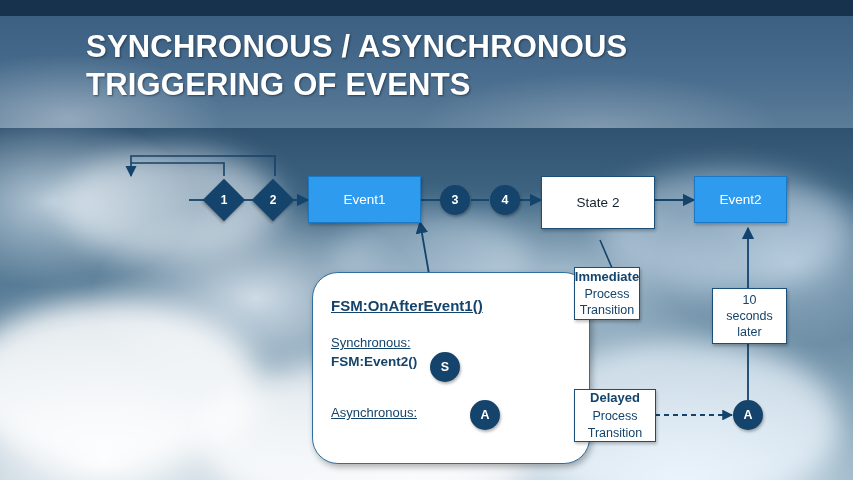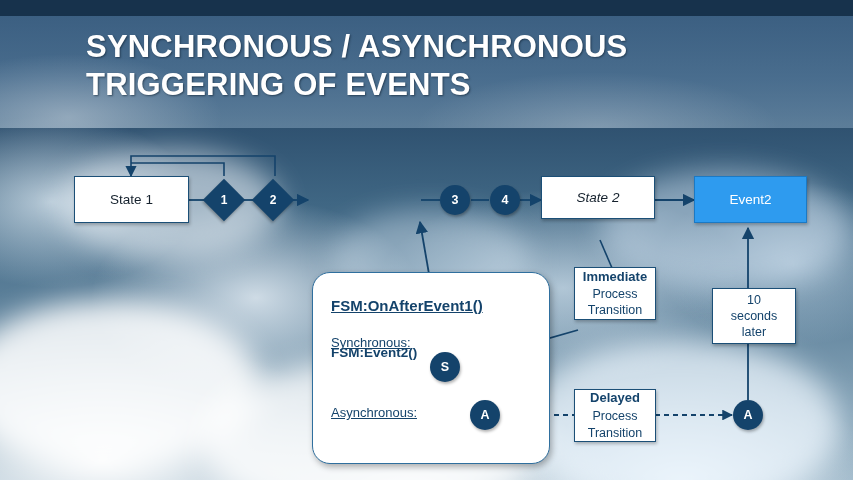--- a/index.html
+++ b/index.html
@@ -142,22 +142,23 @@
 
   
   .callout {
     position: absolute;
     left: 312px;
     top: 272px;
     width: 236px;
     height: 190px;
     background: #ffffff;
     border: 1px solid #2f6f9e;
-    border-radius: 18px;
+    border-radius: 26px;
     box-shadow: 2px 3px 6px rgba(0,0,0,0.3);
+    padding-left: 40px;
   }
   .callout .c-title {
     position: absolute;
     left: 18px;
     top: 24px;
     font-size: 15px;
     font-weight: bold;
     color: #14436b;
     text-decoration: underline;
   }
@@ -169,21 +170,21 @@
     text-decoration: underline;
   }
   .callout .c-line {
     position: absolute;
     left: 18px;
     font-size: 13.5px;
     color: #14436b;
     font-weight: bold;
   }
   .sync-label { top: 62px; }
-  .sync-code { top: 72px; }
+  .sync-code { top: 81px; }
   .async-label { top: 132px; }
   .async-code { top: 141px; }
 
   
   .note {
     position: absolute;
     box-sizing: border-box;
     background: #ffffff;
     border: 1px solid #1b4f77;
     box-shadow: 1px 2px 3px rgba(0,0,0,0.25);
@@ -248,77 +249,77 @@
 
       <line x1="612" y1="268" x2="600" y2="240" stroke="#14436b" stroke-width="1.6"></line>
 
       <line x1="500" y1="415" x2="575" y2="415" stroke="#14436b" stroke-width="1.8" stroke-dasharray="5,4"></line>
       <line x1="655" y1="415" x2="732" y2="415" stroke="#14436b" stroke-width="1.8" stroke-dasharray="5,4" marker-end="url(#arrowsm)"></line>
 
       <line x1="748" y1="400" x2="748" y2="344" stroke="#14436b" stroke-width="1.8"></line>
       <line x1="748" y1="288" x2="748" y2="228" stroke="#14436b" stroke-width="1.8" marker-end="url(#arrow)"></line>
     </svg>
 
-    <div class="node state" style="left:74px; top:176px; width:115px; height:47px;">
-      <span>State 1</span>
-    </div>
 
     <div class="diamond" style="left:209px; top:185px;">
       <span>1</span>
     </div>
 
     <div class="diamond" style="left:258px; top:185px;">
       <span>2</span>
     </div>
 
+    <div class="node event" style="left:308px; top:176px; width:113px; height:47px;">
+      <span>Event1</span>
+    </div>
 
     <div class="circle" style="left:440px; top:185px;">
       <span>3</span>
     </div>
 
     <div class="circle" style="left:490px; top:185px;">
       <span>4</span>
     </div>
 
-    <div class="node state" style="left:541px; top:176px; width:114px; height:43px;font-style:italic;">
+    <div class="node state" style="left:541px; top:176px; width:114px; height:53px;">
       <span>State 2</span>
     </div>
 
-    <div class="node event" style="left:694px; top:176px; width:113px; height:47px;text-align:right;">
+    <div class="node event" style="left:694px; top:176px; width:93px; height:47px;text-align:right;">
       <span>Event2</span>
     </div>
 
     <div class="callout">
       <div class="c-title">FSM:OnAfterEvent1()</div>
       <div class="c-sub sync-label">Synchronous:</div>
       <div class="c-line sync-code">FSM:Event2()</div>
       <div class="c-sub async-label">Asynchronous:</div>
     </div>
 
     <div class="circle" style="left:430px; top:352px;">
       <span>S</span>
     </div>
 
     <div class="circle" style="left:470px; top:400px;">
       <span>A</span>
     </div>
 
-    <div class="note" style="left:574px; top:267px; width:82px; height:53px;">
+    <div class="note" style="left:574px; top:267px; width:66px; height:53px;">
       <div class="strong">Immediate</div>
       <div>Process</div>
       <div>Transition</div>
     </div>
 
     <div class="note" style="left:574px; top:389px; width:82px; height:53px;justify-content:space-between;">
       <div class="strong">Delayed</div>
       <div>Process</div>
       <div>Transition</div>
     </div>
 
-    <div class="note" style="left:712px; top:288px; width:84px; height:56px;">
+    <div class="note" style="left:712px; top:288px; width:75px; height:56px;">
       <div>10</div>
       <div>seconds</div>
       <div>later</div>
     </div>
 
     <div class="circle" style="left:733px; top:400px;">
       <span>A</span>
     </div>
 
   </div>

